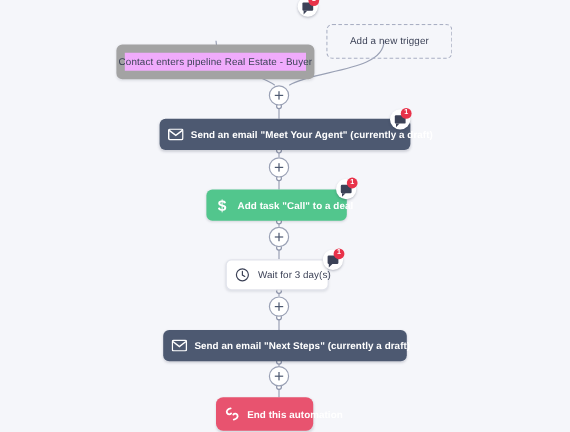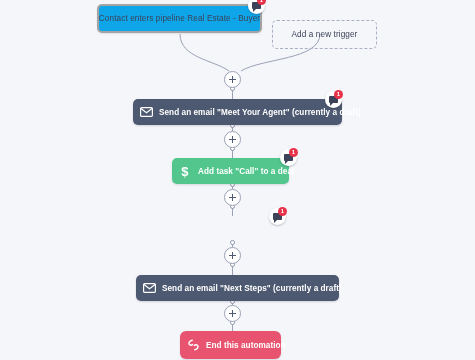--- a/index.html
+++ b/index.html
@@ -38,23 +38,24 @@
     display: flex;
     align-items: center;
     justify-content: center;
     font-size: 8.2px;
     color: #3c4257;
     letter-spacing: .1px;
     box-sizing: border-box;
     white-space: nowrap;
   }
   .trigger.solid {
-    background: #0ea5e9;
-    border: 2px solid #a3a3a3;
+    background: #f0abfc;
+    border: 7px solid #a3a3a3;
     box-shadow: 0 1px 2px rgba(40,45,70,.10);
+    margin-top: 33px;
   }
   .trigger.dashed {
     background: transparent;
     border: 1px dashed #a9afc3;
     color: #3c4257;
   }
 
   #trigger-existing {
     left: 97px;
     top: 4px;
@@ -110,21 +111,21 @@
     color: #ffffff;
     box-shadow: 0 1px 2px rgba(40,45,70,.15);
     border-radius: 6px;
     height: 28px;
   }
 
   #block-email-1 { left: 133px; top: 99px;  width: 209px; }
   #block-task    { left: 172px; top: 158px; width: 117px; }
   #block-wait    { left: 188px; top: 216px; width: 86px;  }
   #block-email-2 { left: 136px; top: 275px; width: 203px; }
-  #block-end     { left: 180px; top: 331px; width: 101px; justify-content: flex-start; }
+  #block-end     { left: 180px; top: 331px; width: 81px; justify-content: flex-start; }
 
   
   .plus {
     position: absolute;
     width: 17px;
     height: 17px;
     border-radius: 50%;
     background: #ffffff;
     border: 1px solid #9aa1b5;
     box-sizing: border-box;
@@ -265,20 +266,29 @@
 
   <div id="block-task" class="block task">
     <span class="icon-slot">
       <svg class="icon-svg" width="12" height="13" viewBox="0 0 12 13">
         <text x="6" y="11" text-anchor="middle" font-family="'Liberation Sans', sans-serif" font-size="13" font-weight="bold" fill="#ffffff">$</text>
       </svg>
     </span>
     <span class="label">Add task "Call" to a deal</span>
   </div>
 
+  <div id="block-wait" class="block wait">
+    <span class="icon-slot">
+      <svg class="icon-svg" width="12" height="12" viewBox="0 0 12 12">
+        <circle cx="6" cy="6" r="5" fill="none" stroke="#3c4257" stroke-width="1"></circle>
+        <path d="M6 3.2 L6 6.2 L8 7.4" fill="none" stroke="#3c4257" stroke-width="1" stroke-linecap="round"></path>
+      </svg>
+    </span>
+    <span class="label">Wait for 3 day(s)</span>
+  </div>
 
   <div id="block-email-2" class="block email">
     <span class="icon-slot">
       <svg class="icon-svg" width="13" height="10" viewBox="0 0 13 10">
         <rect x="0.6" y="0.6" width="11.8" height="8.8" rx="1.1" fill="none" stroke="#ffffff" stroke-width="1.2"></rect>
         <path d="M1 1.6 L6.5 5.8 L12 1.6" fill="none" stroke="#ffffff" stroke-width="1.2"></path>
       </svg>
     </span>
     <span class="label">Send an email "Next Steps" (currently a draft)</span>
   </div>

